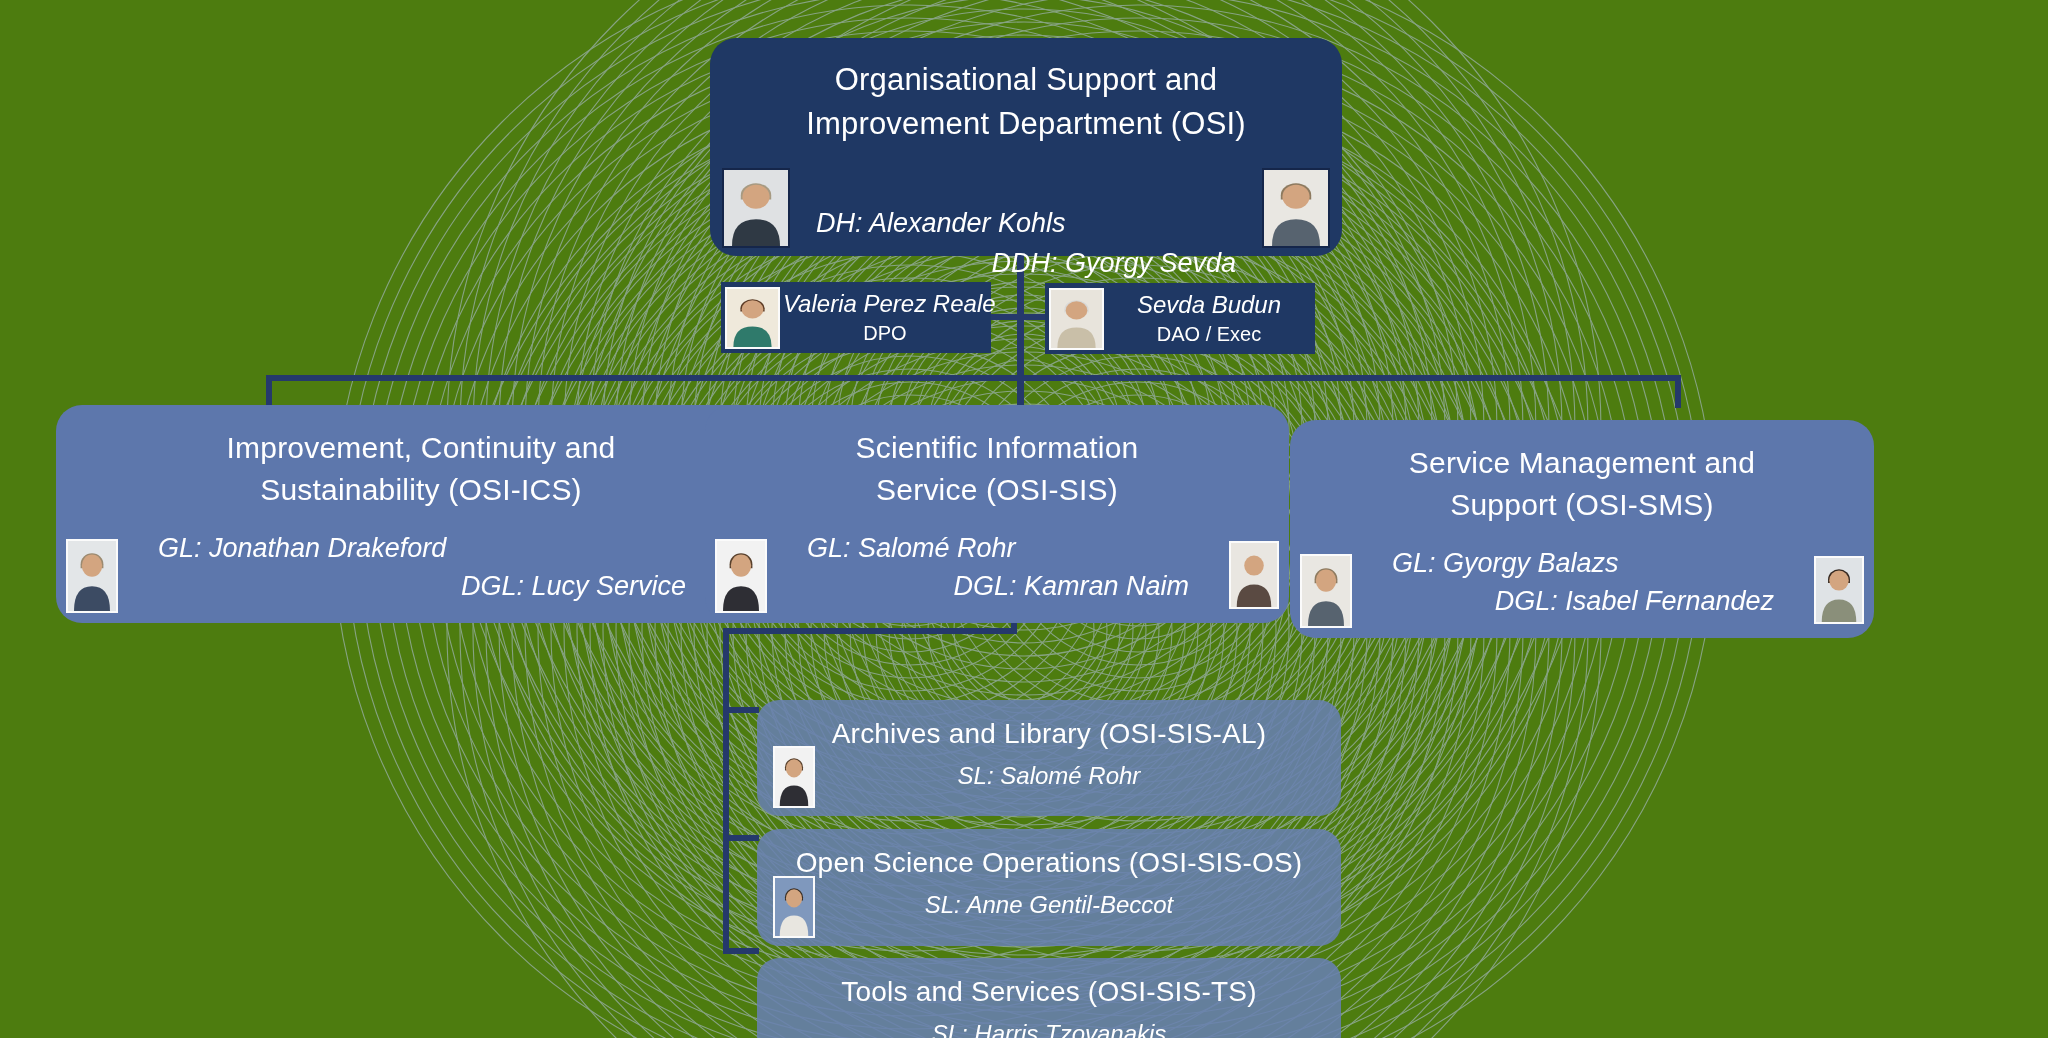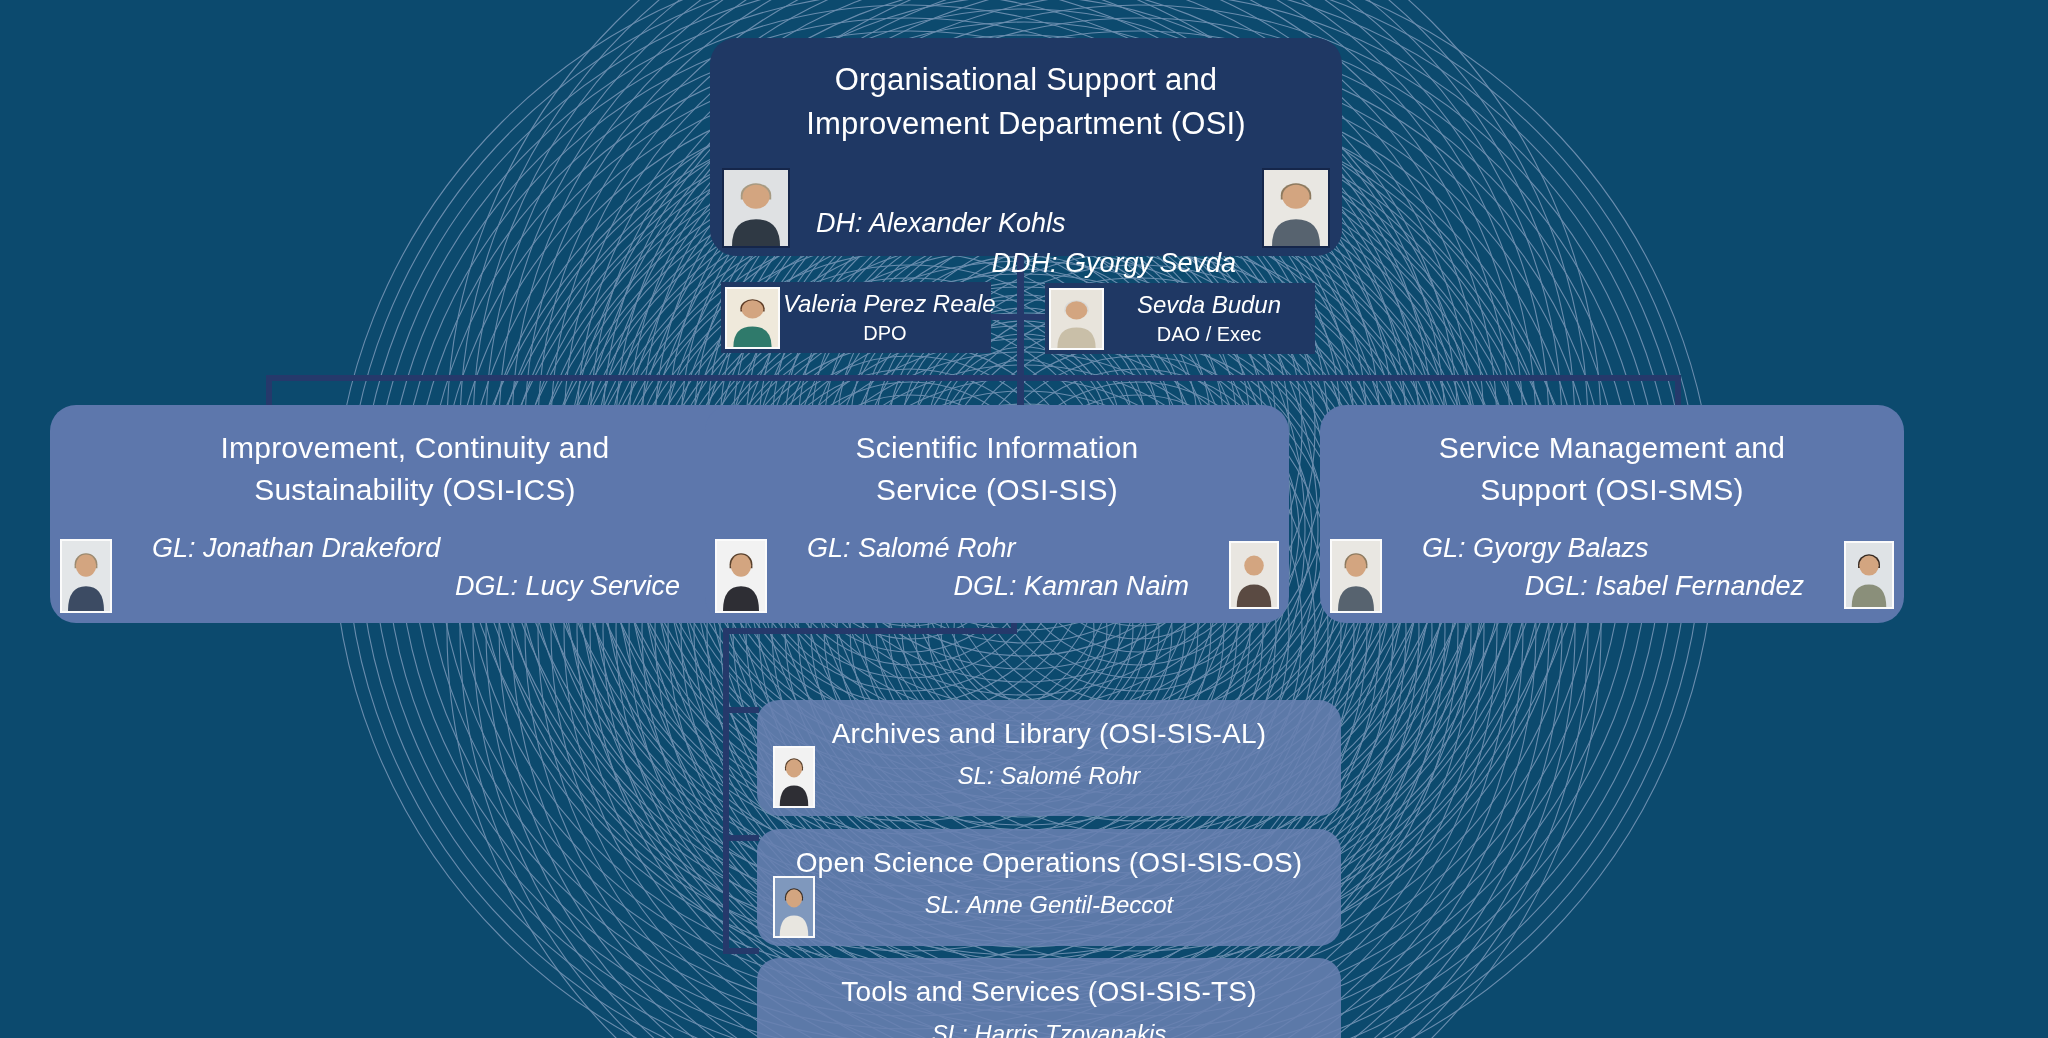--- a/index.html
+++ b/index.html
@@ -1,18 +1,18 @@
 <!DOCTYPE html>
 <html><head>
 <meta charset="utf-8">
 <style>
   html,body{margin:0;padding:0;background:#ffffff;}
   #stage{
     position:relative;width:2048px;height:1038px;overflow:hidden;
-    background:#0c4a6e;
+    background:#4d7c0f;
     font-family:"Liberation Sans", sans-serif;
     color:#ffffff;
   }
   #bgpat{position:absolute;left:0;top:0;width:2048px;height:1038px;}
 
   
   .box{position:absolute;box-sizing:border-box;}
   .navy{background:#1f3864;}
   .group{background:#5d77ac;border-radius:26px;}
   .sub{background:rgba(104,128,176,0.88);border-radius:22px;margin-top:47px;}
@@ -27,23 +27,23 @@
   
   .staff-box{width:270px;height:71px;}
   .staff-left{left:721px;top:282px;}
   .staff-right{left:1045px;top:283px;}
   .staff-box .txt{position:absolute;left:62px;right:4px;top:6px;text-align:center;}
   .staff-name{font-style:italic;font-size:24px;line-height:32px;white-space:nowrap;}
   .staff-role{font-size:20px;line-height:26px;}
 
   
   .group{top:405px;height:218px;}
-  .g1{left:50px;width:730px;}
+  .g1{left:56px;width:730px;}
   .g2{left:705px;width:584px;}
-  .g3{left:1320px;width:584px;}
+  .g3{left:1290px;width:584px;margin-top:15px;}
   .group .title{padding-top:22px;font-size:30px;line-height:42px;}
   .group .gl{left:102px;top:128px;}
   .group .dgl{right:100px;top:166px;}
 
   
   .sub{left:757px;width:584px;}
   .s1{top:653px;height:116px;}
   .s2{top:782px;height:117px;}
   .s3{top:911px;height:100px;}
   .sub .title{padding-top:16px;font-size:28px;line-height:36px;}

